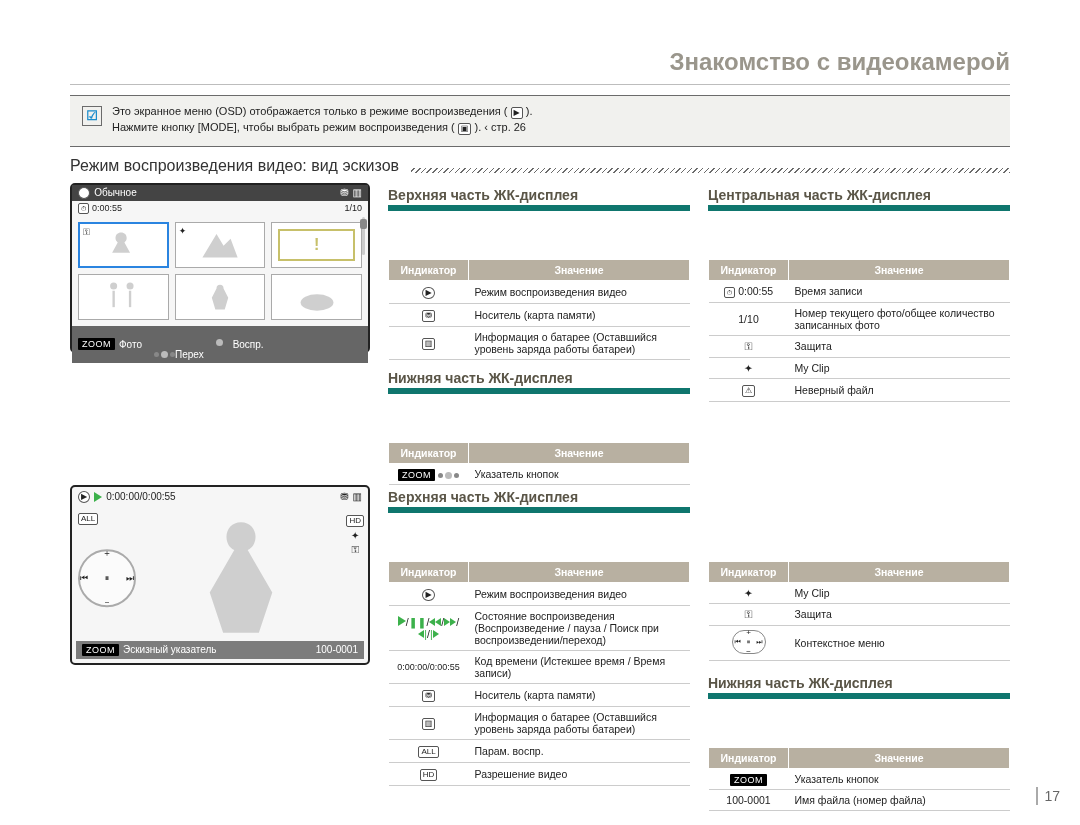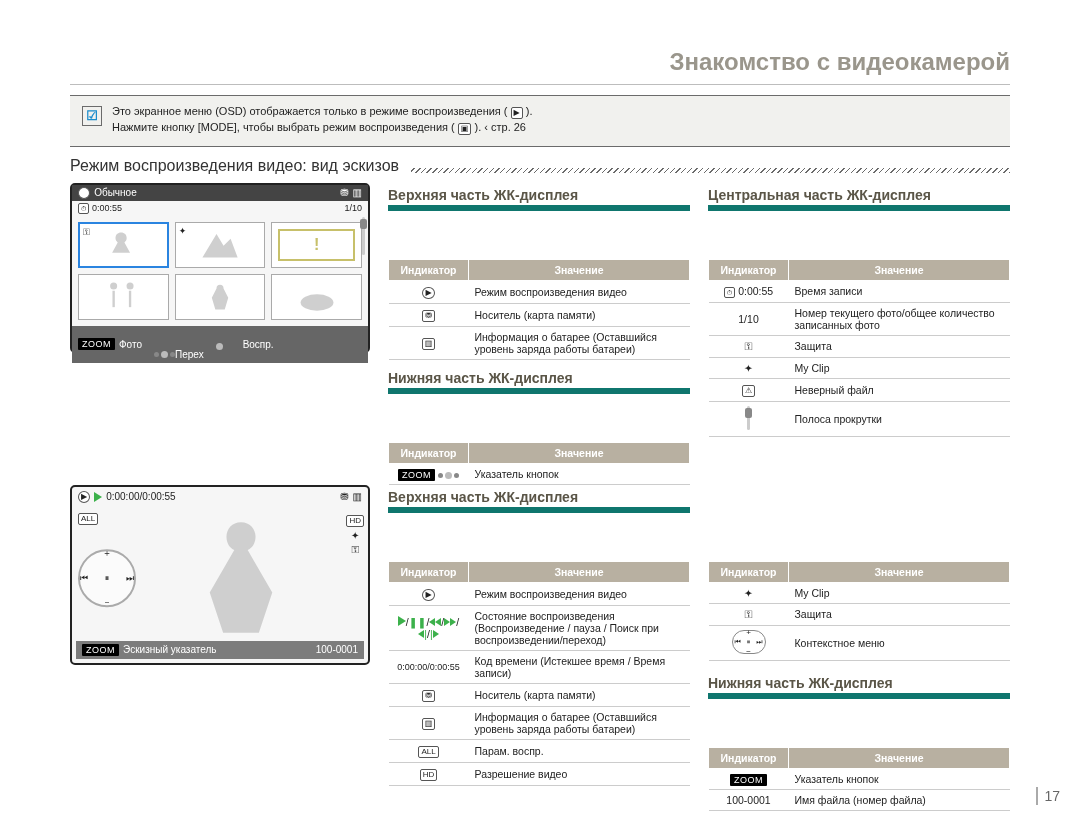--- a/index.html
+++ b/index.html
@@ -175,21 +175,21 @@
             <span>Фото</span>
           </span>
           <span style="display:flex;align-items:center;margin-top:20px;">
             <span class="joy">
                 <span class="dot"></span>
                 <span class="dot lg"></span>
                 <span class="dot"></span>
               </span>
             <span>Перех</span>
           </span>
-          <span style="display:flex;align-items:flex-end;gap:20px;">
+          <span style="display:flex;align-items:flex-start;gap:10px;">
             <span class="joy">
                 <span class="dot lg"></span>
               </span>
             <span>Воспр.</span>
           </span>
         </div>
       </div>
     </div>
 
     <div class="col-m">
@@ -257,24 +257,20 @@
               <td class="ic"><span>⚿</span></td>
             <td>Защита</td>
             </tr>
         <tr>
               <td class="ic"><span>✦</span></td>
             <td>My Clip</td>
             </tr>
         <tr>
               <td class="ic"><span class="mini-ico">⚠</span></td>
             <td>Неверный файл</td>
-            </tr>
-        <tr>
-              <td class="ic"><span class="scrollbar-demo" style="height:24px;"></span></td>
-            <td>Полоса прокрутки</td>
             </tr>
       </tbody>
         </table>
     </div>
   </div>
 
 
   <div class="cols">
 
     <div class="col-l">

